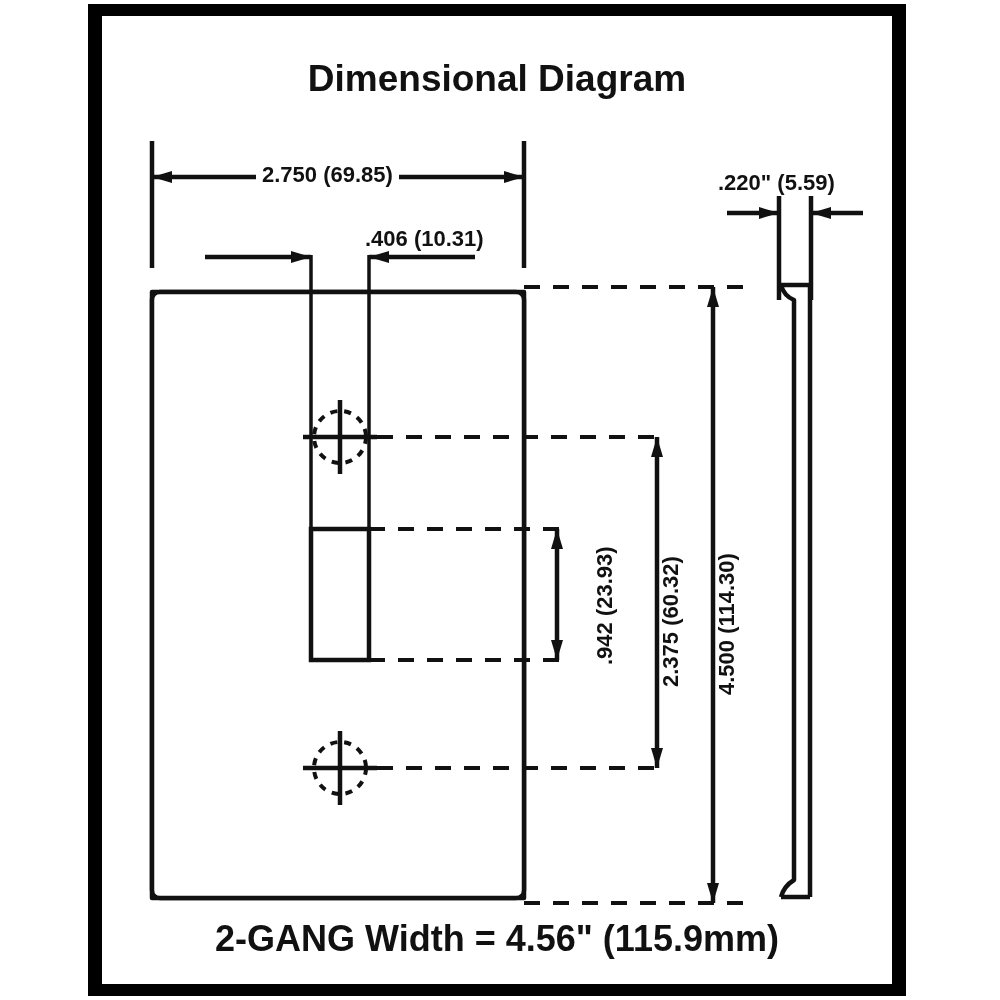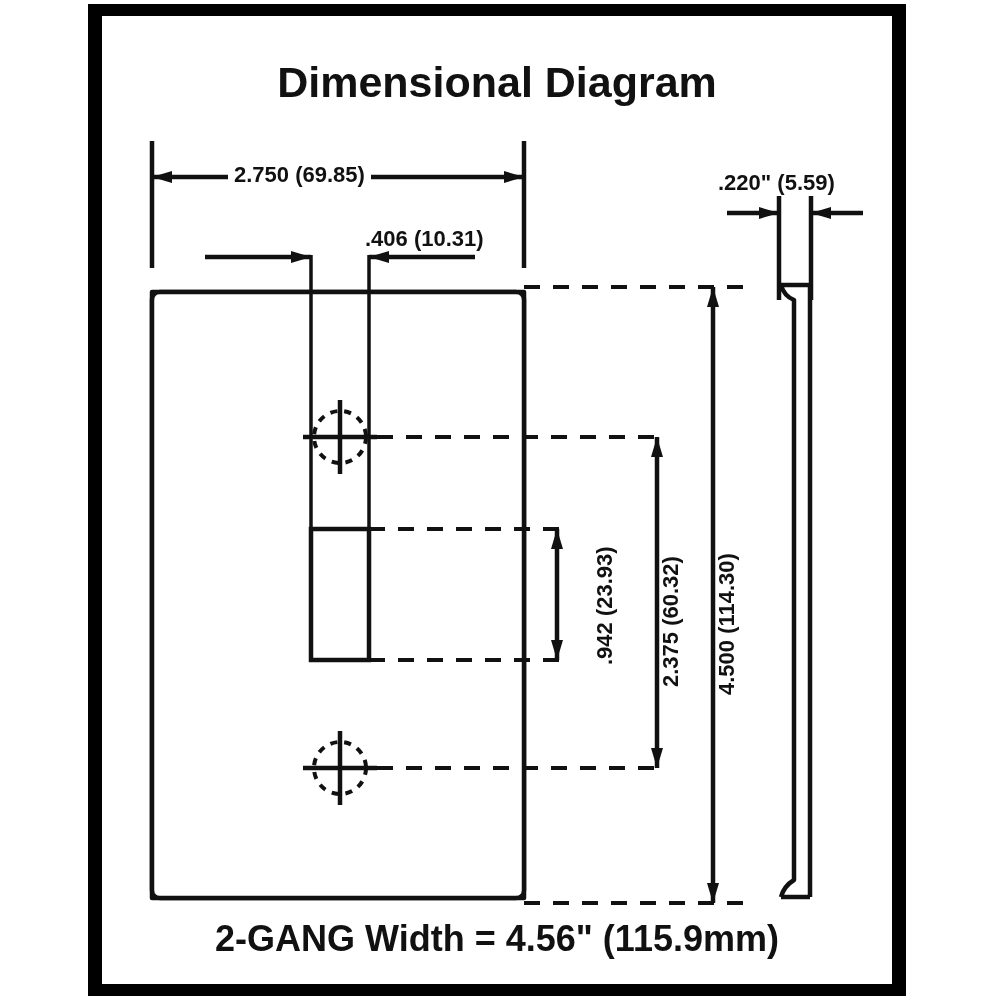--- a/index.html
+++ b/index.html
@@ -20,21 +20,21 @@
   #plate-field{
     position:absolute;left:102px;top:16px;width:790px;height:968px;
     background:#ffffff;
   }
   #canvas{
     position:absolute;left:0;top:0;width:1000px;height:1000px;
   }
   #title{
     position:absolute;left:102px;top:58px;width:790px;
     text-align:center;
-    font-size:43px;font-weight:bold;color:#111111;
+    font-size:37px;font-weight:bold;color:#111111;
     letter-spacing:0px;
     font-family:"Liberation Sans", sans-serif;
     white-space:nowrap;
   }
   #caption{
     position:absolute;left:102px;top:918px;width:790px;
     text-align:center;
     font-size:36px;font-weight:bold;color:#111111;
     font-family:"Liberation Sans", sans-serif;
     white-space:nowrap;
@@ -169,21 +169,21 @@
       <path d="M 781 285 L 810 285" fill="none" stroke="#111111" stroke-width="4.5"></path>
       <path d="M 781 897 L 810 897" fill="none" stroke="#111111" stroke-width="4.5"></path>
 
       <line x1="810" y1="285" x2="810" y2="897" stroke="#111111" stroke-width="4.5"></line>
 
       <line x1="794" y1="300" x2="794" y2="880" stroke="#111111" stroke-width="3"></line>
     </g>
 
   </svg>
 
-  <div class="dimlabel" style="left:228px;top:164px;padding:0 6px;">2.750 (69.85)</div>
+  <div class="dimlabel" style="left:256px;top:164px;padding:0 6px;">2.750 (69.85)</div>
 
   <div class="dimlabel" style="left:360px;top:228px;padding:0 5px;">.406 (10.31)</div>
 
   <div class="dimlabel" style="left:713px;top:172px;padding:0 5px;">.220" (5.59)</div>
 
   <div class="dimlabel vert" style="left:594px;top:670px;padding:0 5px;">.942 (23.93)</div>
 
   <div class="dimlabel vert" style="left:660px;top:692px;padding:0 5px;">2.375 (60.32)</div>
 
   <div class="dimlabel vert" style="left:716px;top:700px;padding:0 5px;">4.500 (114.30)</div>

